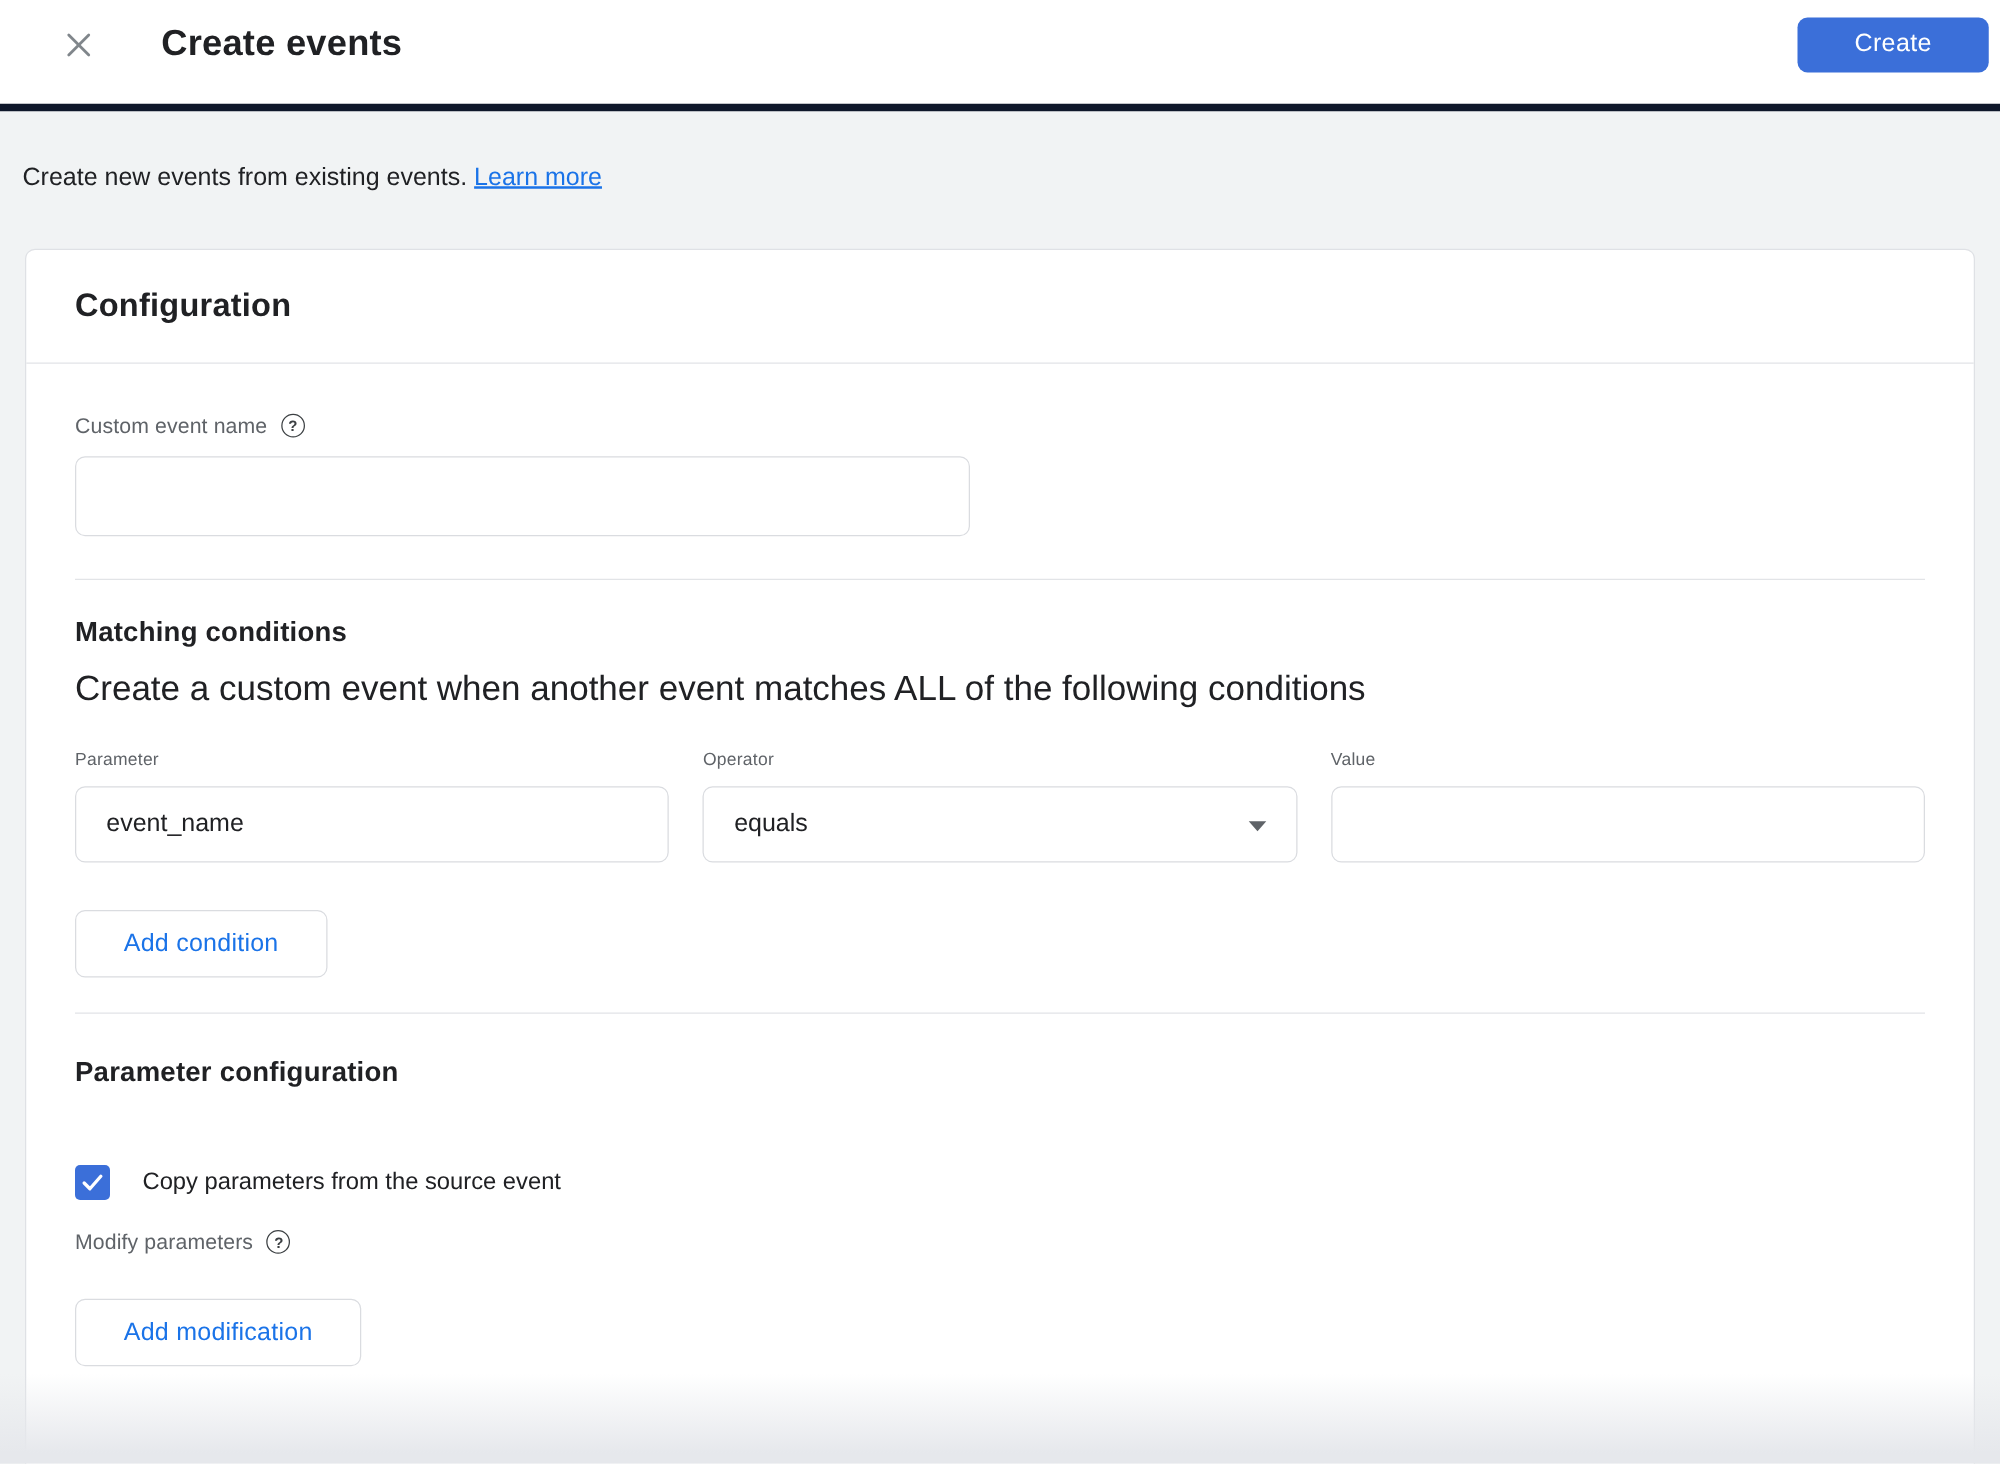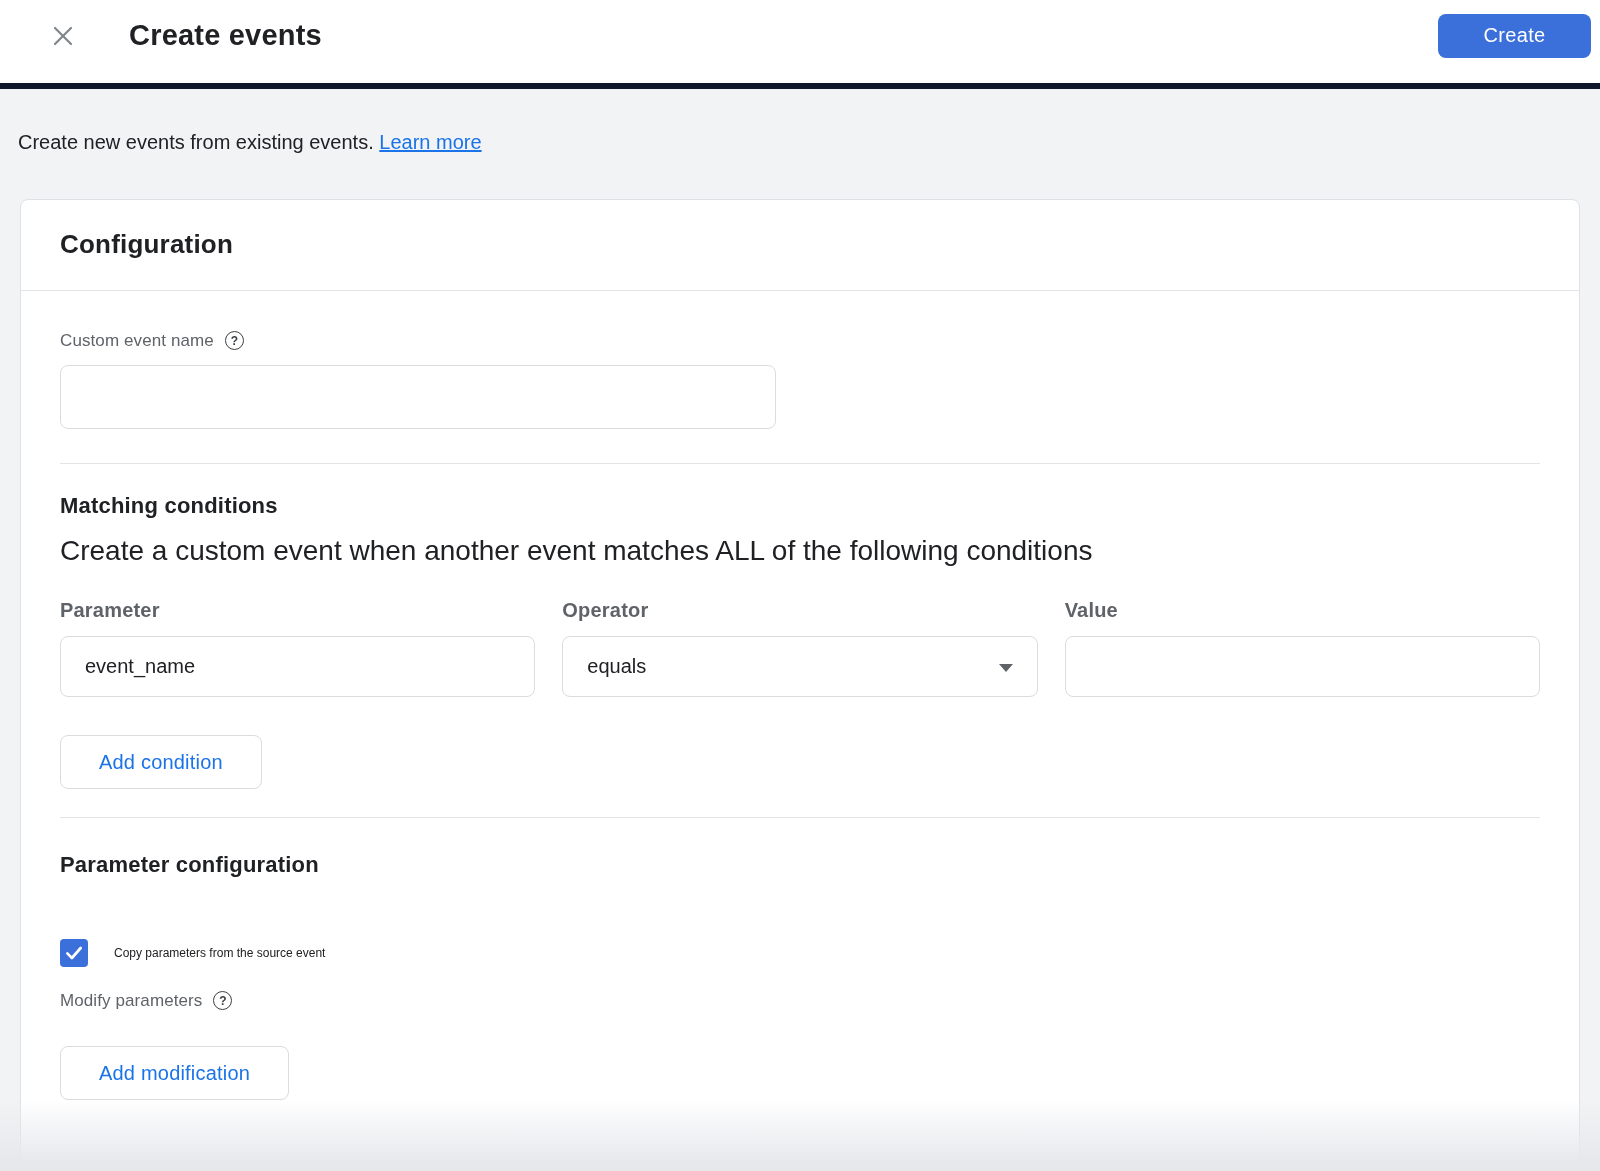--- a/index.html
+++ b/index.html
@@ -142,24 +142,23 @@
     font-size:28px;
     color:var(--ink);
   }
   .cond-grid{
     margin-top:32px;
     display:grid;
     grid-template-columns:1fr 1fr 1fr;
     column-gap:27px;
   }
   .field-label{
-    font-size:20px;
+    font-size:14px;
     color:var(--muted);
     letter-spacing:.2px;
-    font-weight:bold;
   }
   .field-box{
     margin-top:14px;
     height:61px;
     width:100%;
     border:1px solid var(--border);
     border-radius:8px;
     background:#fff;
     display:flex;
     align-items:center;
@@ -206,21 +205,21 @@
     cursor:pointer;
   }
   .checkbox{
     width:28px; height:28px;
     background:var(--accent);
     border-radius:4px;
     display:flex; align-items:center; justify-content:center;
     flex:0 0 auto;
   }
   .checkbox-label{
-    font-size:12px;
+    font-size:19px;
     color:var(--ink);
   }
   .modify-row{ margin-top:24px; }
   .modify-btn{ margin-top:35px; padding:0 38px; }
   
   .bottom-fade{
     position:absolute;
     left:0; right:0; bottom:0;
     height:72px;
     background:linear-gradient(180deg, rgba(233,235,238,0) 0%, #e6e8ec 88%);

